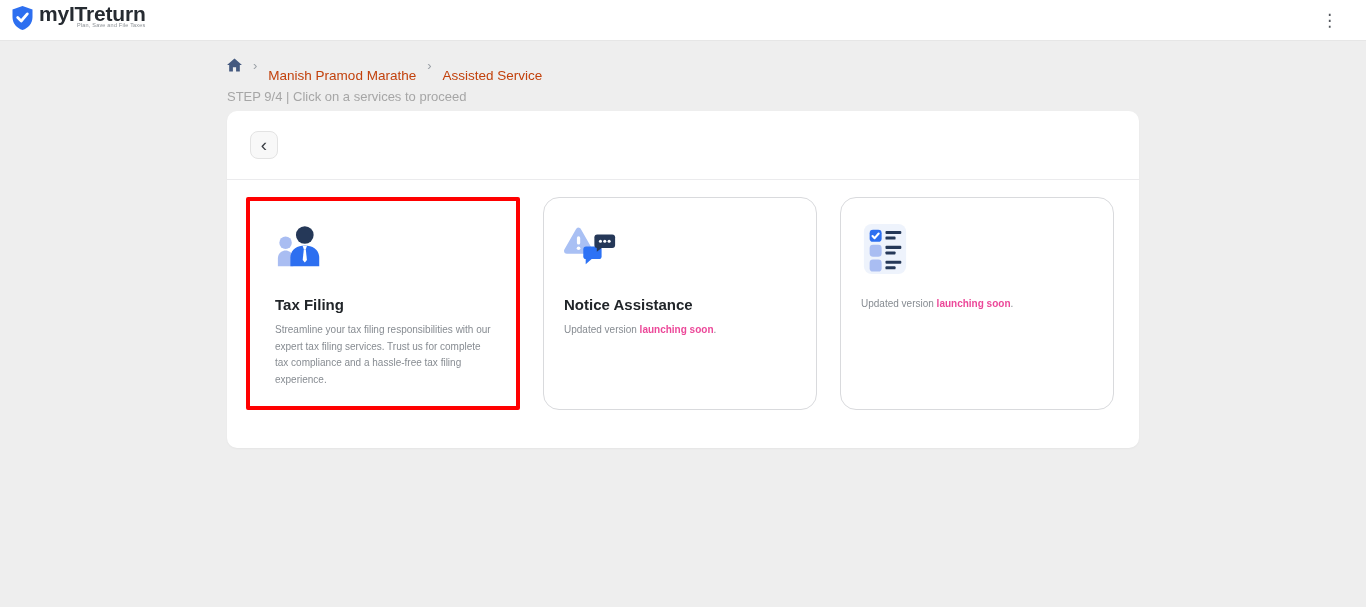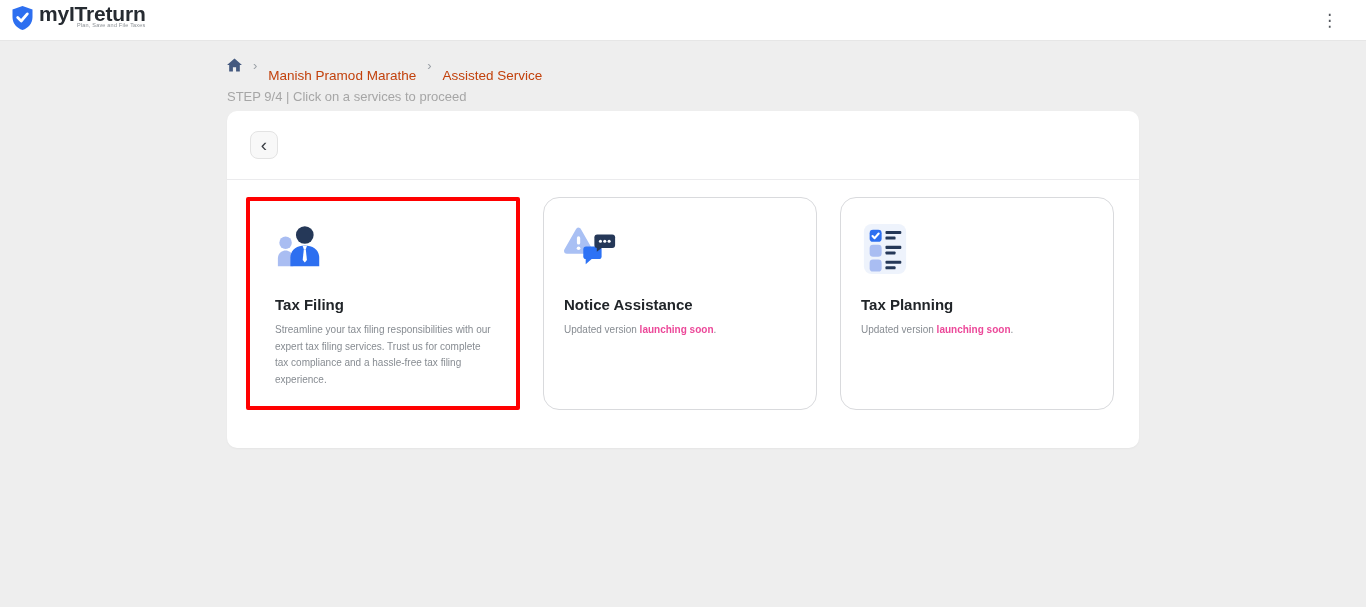--- a/index.html
+++ b/index.html
@@ -155,20 +155,19 @@
             <rect x="25.5" y="8.2" width="16.5" height="3.2" rx="1" fill="#253858"></rect>
             <rect x="25.5" y="14" width="10.5" height="3.2" rx="1" fill="#253858"></rect>
             <rect x="9" y="22.5" width="12.5" height="12.5" rx="3.5" fill="#a9bdf2"></rect>
             <rect x="25.5" y="23.7" width="16.5" height="3.2" rx="1" fill="#253858"></rect>
             <rect x="25.5" y="29.5" width="10.5" height="3.2" rx="1" fill="#253858"></rect>
             <rect x="9" y="38" width="12.5" height="12.5" rx="3.5" fill="#a9bdf2"></rect>
             <rect x="25.5" y="39.2" width="16.5" height="3.2" rx="1" fill="#253858"></rect>
             <rect x="25.5" y="45" width="10.5" height="3.2" rx="1" fill="#253858"></rect>
           </svg>
         </div>
-        <h2 class="card-title">Tax Planning</h2>
         <p class="card-desc"><span>Updated version </span><b>launching soon</b><span>.</span></p>
       </div>
 
     </div>
   </section>
 
 </main>
 
 </body></html>

